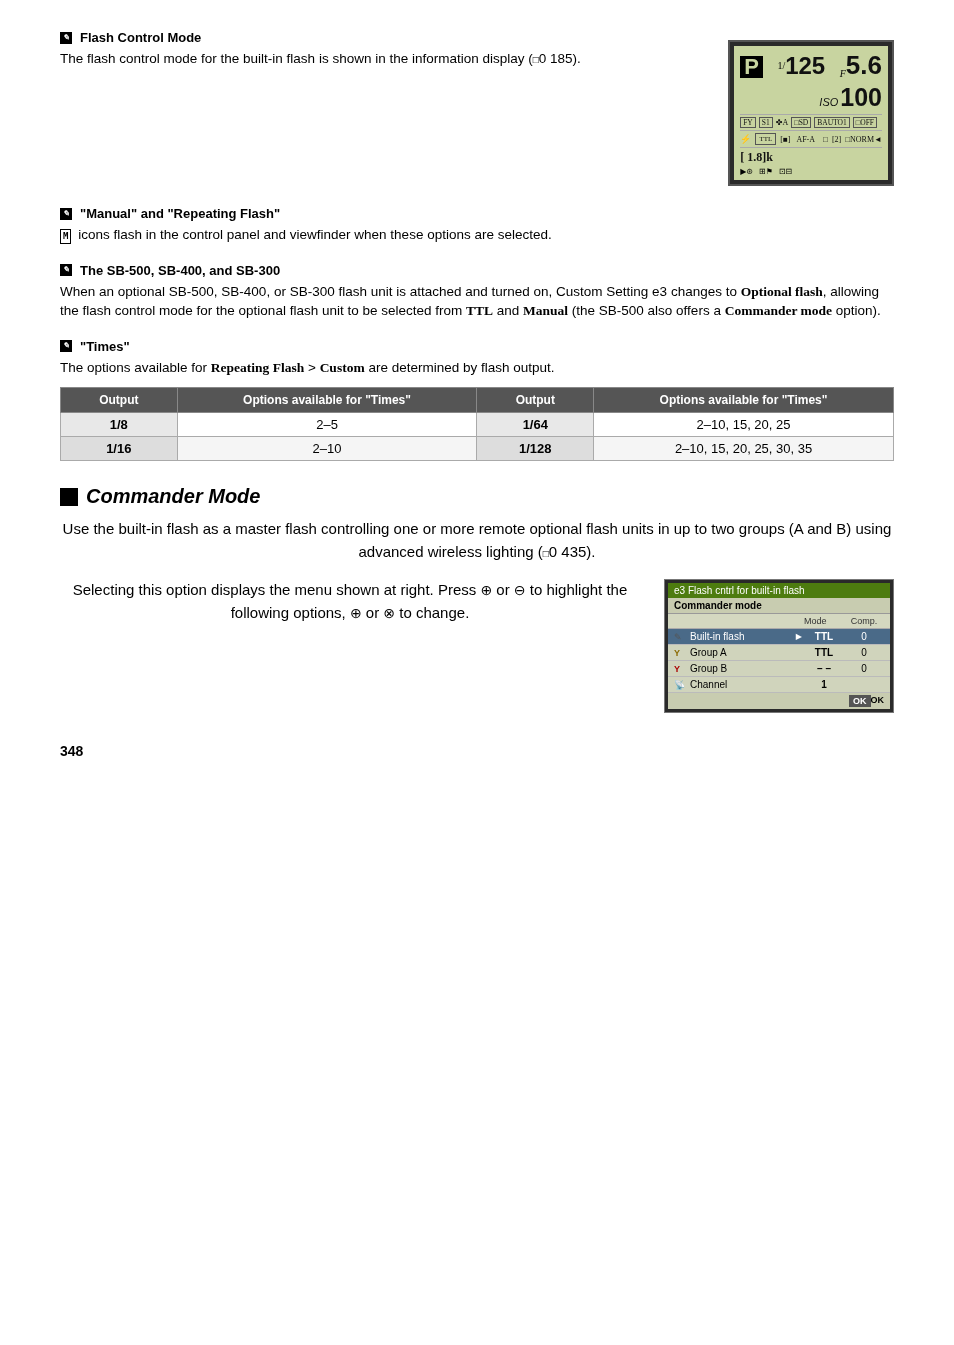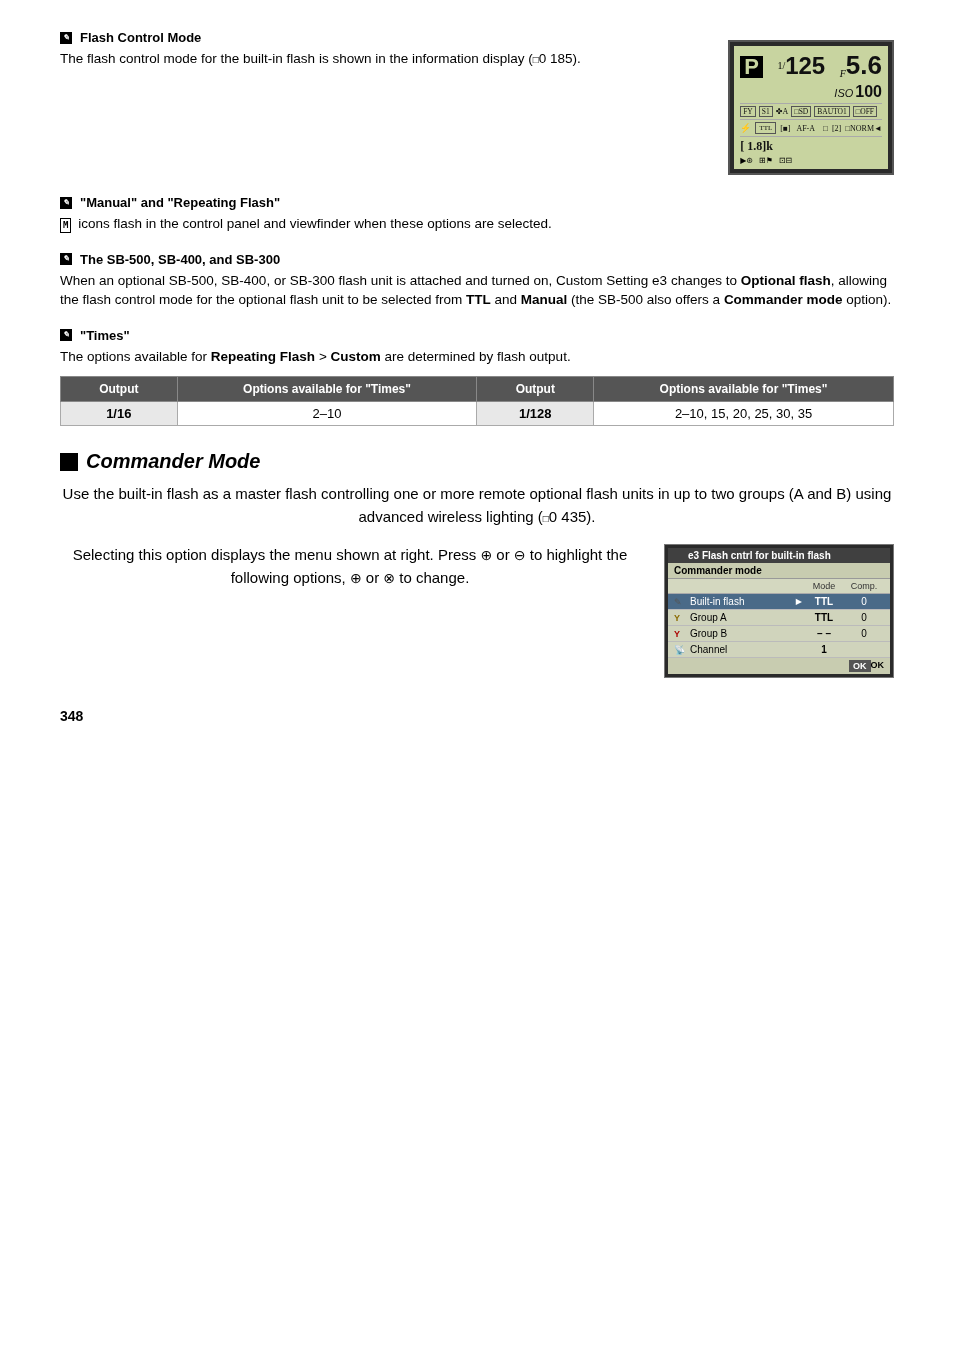--- a/index.html
+++ b/index.html
@@ -97,21 +97,21 @@
 
     .cam-iso {
       font-size: 11px;
       font-family: Arial, sans-serif;
       color: #111;
       vertical-align: super;
       font-style: italic;
     }
 
     .cam-iso-num {
-      font-size: 16px;
+      font-size: 25px;
       font-weight: bold;
       font-family: Arial, sans-serif;
       color: #111;
     }
 
     .cam-row3 {
       display: flex;
       gap: 3px;
       font-size: 8px;
       color: #111;
@@ -255,45 +255,45 @@
       padding: 3px;
     }
 
     .menu-inner {
       background: #d4d8c0;
       font-family: Arial, sans-serif;
       font-size: 11px;
     }
 
     .menu-title-bar {
-      background: #404040;
+      background: #4d7c0f;
       color: #fff;
-      padding: 2px 20px;
+      padding: 2px 6px;
       font-size: 10px;
-      font-weight: bold;
+      font-weight: normal;
     }
 
     .menu-sub-title {
       background: #c8ccb0;
       padding: 2px 6px;
       font-size: 10px;
       font-weight: bold;
       border-bottom: 1px solid #999;
     }
 
     .menu-header-row {
       display: flex;
       padding: 2px 6px;
       font-size: 9px;
       color: #333;
       border-bottom: 1px solid #aaa;
     }
 
     .menu-header-row .col-label { flex: 1; }
-    .menu-header-row .col-mode { width: 40px; text-align: center; }
+    .menu-header-row .col-mode { width: 40px; text-align: left; }
     .menu-header-row .col-comp { width: 40px; text-align: center; }
 
     .menu-row {
       display: flex;
       align-items: center;
       padding: 2px 6px;
       border-bottom: 1px solid #bbb;
       background: #d0d4bc;
     }
 
@@ -355,21 +355,21 @@
       font-family: Arial, sans-serif;
       font-size: 14px;
       font-weight: bold;
       margin-top: 30px;
     }
 
     .page-wrapper {
       position: relative;
     }
 
-    .inline-bold { font-weight: bold; }
+    .inline-bold { font-weight: bold; font-family: Liberation Serif, serif; }
 
     .special-icon {
       display: inline-block;
       background: #000;
       color: #fff;
       font-style: italic;
       font-family: serif;
       font-size: 8px;
       width: 12px;
       height: 12px;
@@ -477,20 +477,26 @@
         <thead>
           <tr>
             <th class="output-col">Output</th>
             <th class="options-col">Options available for "Times"</th>
             <th class="output-col">Output</th>
             <th class="options-col">Options available for "Times"</th>
           </tr>
         </thead>
         <tbody>
           <tr>
+            <td class="bold-output">1/8</td>
+            <td>2–5</td>
+            <td class="bold-output">1/64</td>
+            <td>2–10, 15, 20, 25</td>
+          </tr>
+          <tr>
             <td class="bold-output">1/16</td>
             <td>2–10</td>
             <td class="bold-output">1/128</td>
             <td>2–10, 15, 20, 25, 30, 35</td>
           </tr>
         </tbody>
       </table>
     </div>
 
     <div class="commander-heading">

